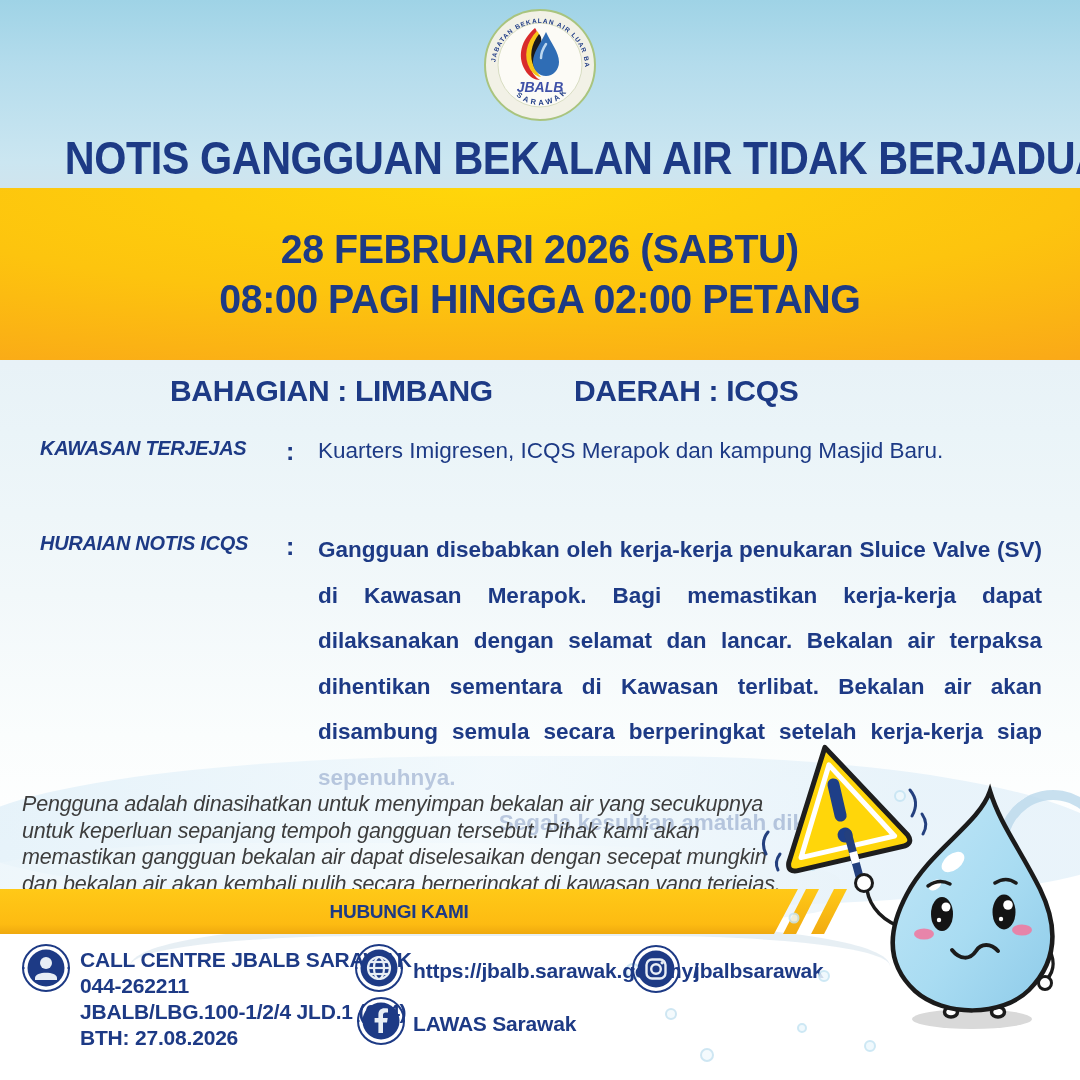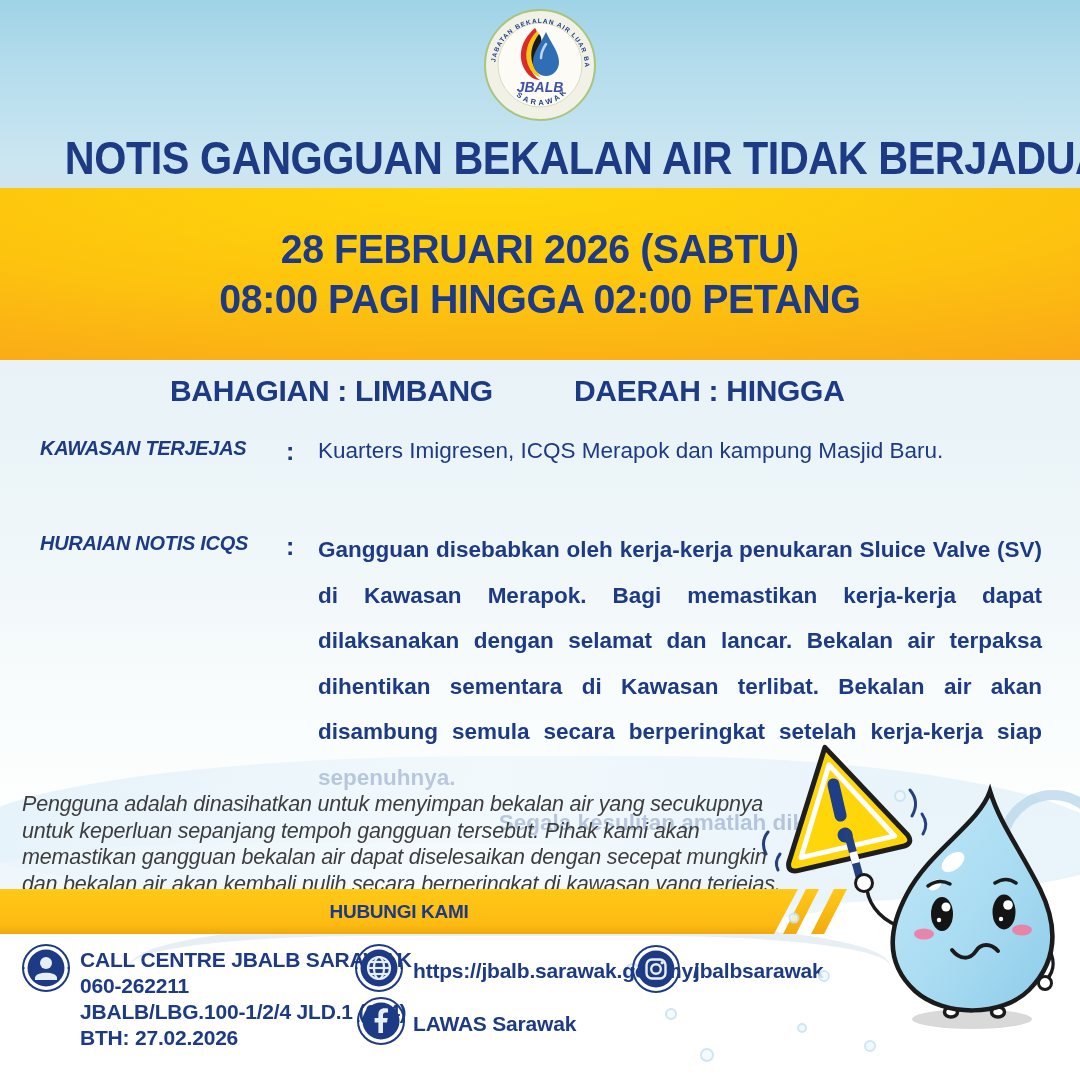--- a/index.html
+++ b/index.html
@@ -133,21 +133,21 @@
 
   <h1 class="title">NOTIS GANGGUAN BEKALAN AIR TIDAK BERJADUAL</h1>
 
   <div class="date-banner">
     <div>28 FEBRUARI 2026 (SABTU)</div>
     <div>08:00 PAGI HINGGA 02:00 PETANG</div>
   </div>
 
   <div class="region-row">
     <span class="bahagian">BAHAGIAN : LIMBANG</span>
-    <span class="daerah">DAERAH : HINGGA</span>
+    <span class="daerah">DAERAH : ICQS</span>
   </div>
 
   <div class="info-label kawasan-label">KAWASAN TERJEJAS</div>
   <div class="info-colon kawasan-colon">:</div>
   <div class="kawasan-value">Kuarters Imigresen, ICQS Merapok dan kampung Masjid Baru.</div>
 
   <div class="info-label huraian-label">HURAIAN NOTIS ICQS</div>
   <div class="info-colon huraian-colon">:</div>
   <div class="huraian-value">
     <p>Gangguan disebabkan oleh kerja-kerja penukaran Sluice Valve (SV) di Kawasan Merapok. Bagi memastikan kerja-kerja dapat dilaksanakan dengan selamat dan lancar. Bekalan air terpaksa dihentikan sementara di Kawasan terlibat. Bekalan air akan disambung semula secara berperingkat setelah kerja-kerja siap sepenuhnya.</p>
@@ -176,25 +176,25 @@
   <svg class="f-icon icon-call" viewBox="0 0 50 50">
     <circle cx="25" cy="25" r="23" fill="none" stroke="#1d3a85" stroke-width="2"></circle>
     <circle cx="25" cy="25" r="18.5" fill="#1d3a85"></circle>
     <circle cx="2.5" cy="25" r="1.2" fill="#1d3a85"></circle>
       <circle cx="47.5" cy="25" r="1.2" fill="#1d3a85"></circle>
     <circle cx="25" cy="20" r="6" fill="#e8eef5"></circle>
     <path d="M14 35 C14 28 36 28 36 35 L36 37 L14 37 Z" fill="#e8eef5"></path>
   </svg>
   <div class="f-text t-call">
     <div>CALL CENTRE JBALB SARAWAK</div>
-    <div>060-262211</div>
+    <div>044-262211</div>
   </div>
   <div class="f-text t-ref">
     <div>JBALB/LBG.100-1/2/4 JLD.1 (044)</div>
-    <div>BTH: 27.02.2026</div>
+    <div>BTH: 27.08.2026</div>
   </div>
 
   <svg class="f-icon icon-web" viewBox="0 0 50 50">
     <circle cx="25" cy="25" r="23" fill="none" stroke="#1d3a85" stroke-width="2"></circle>
     <circle cx="25" cy="25" r="18.5" fill="#1d3a85"></circle>
     <circle cx="2.5" cy="25" r="1.2" fill="#1d3a85"></circle>
       <circle cx="47.5" cy="25" r="1.2" fill="#1d3a85"></circle>
     <g stroke="#e8eef5" stroke-width="2.2" fill="none">
       <circle cx="25" cy="25" r="11"></circle>
       <ellipse cx="25" cy="25" rx="5" ry="11"></ellipse>

